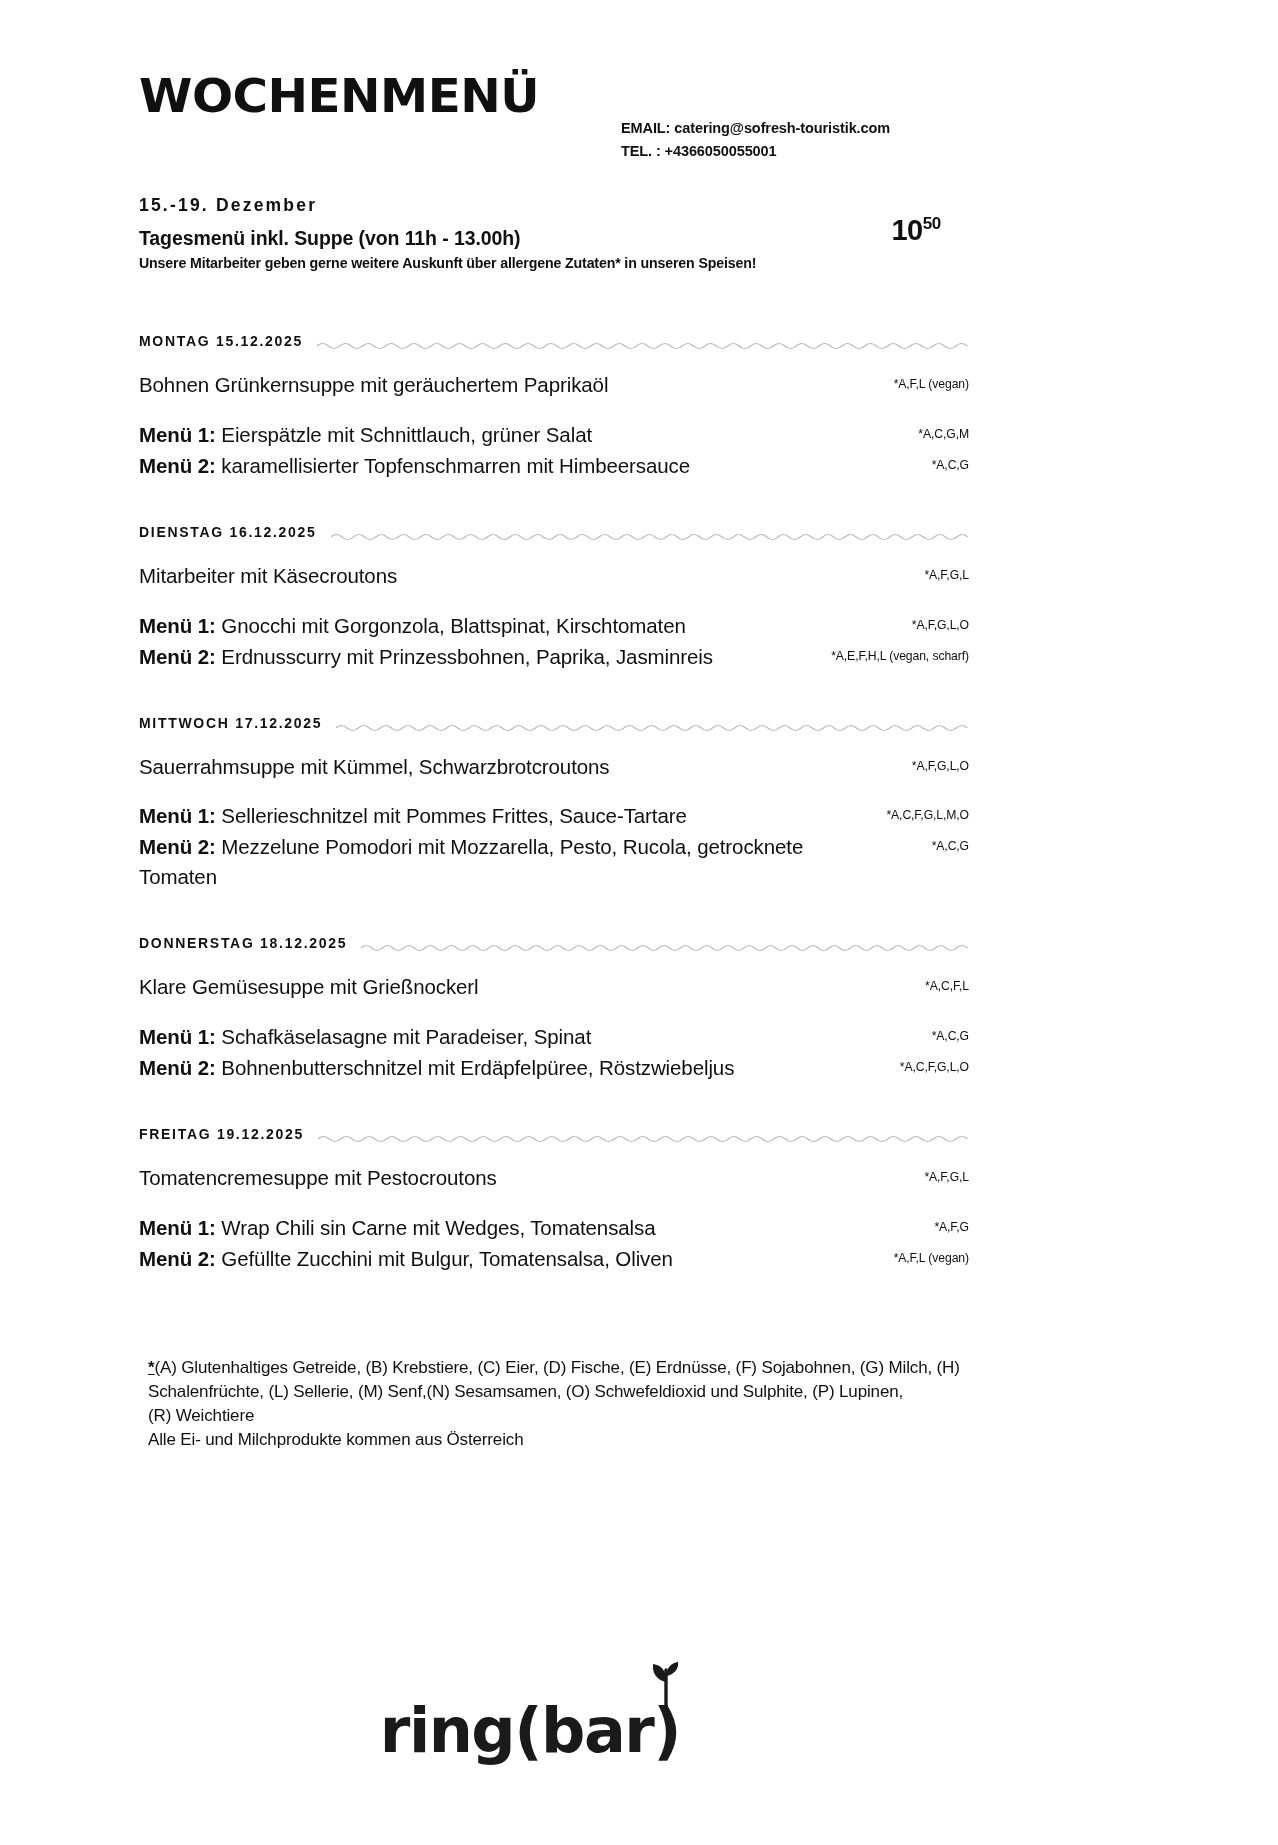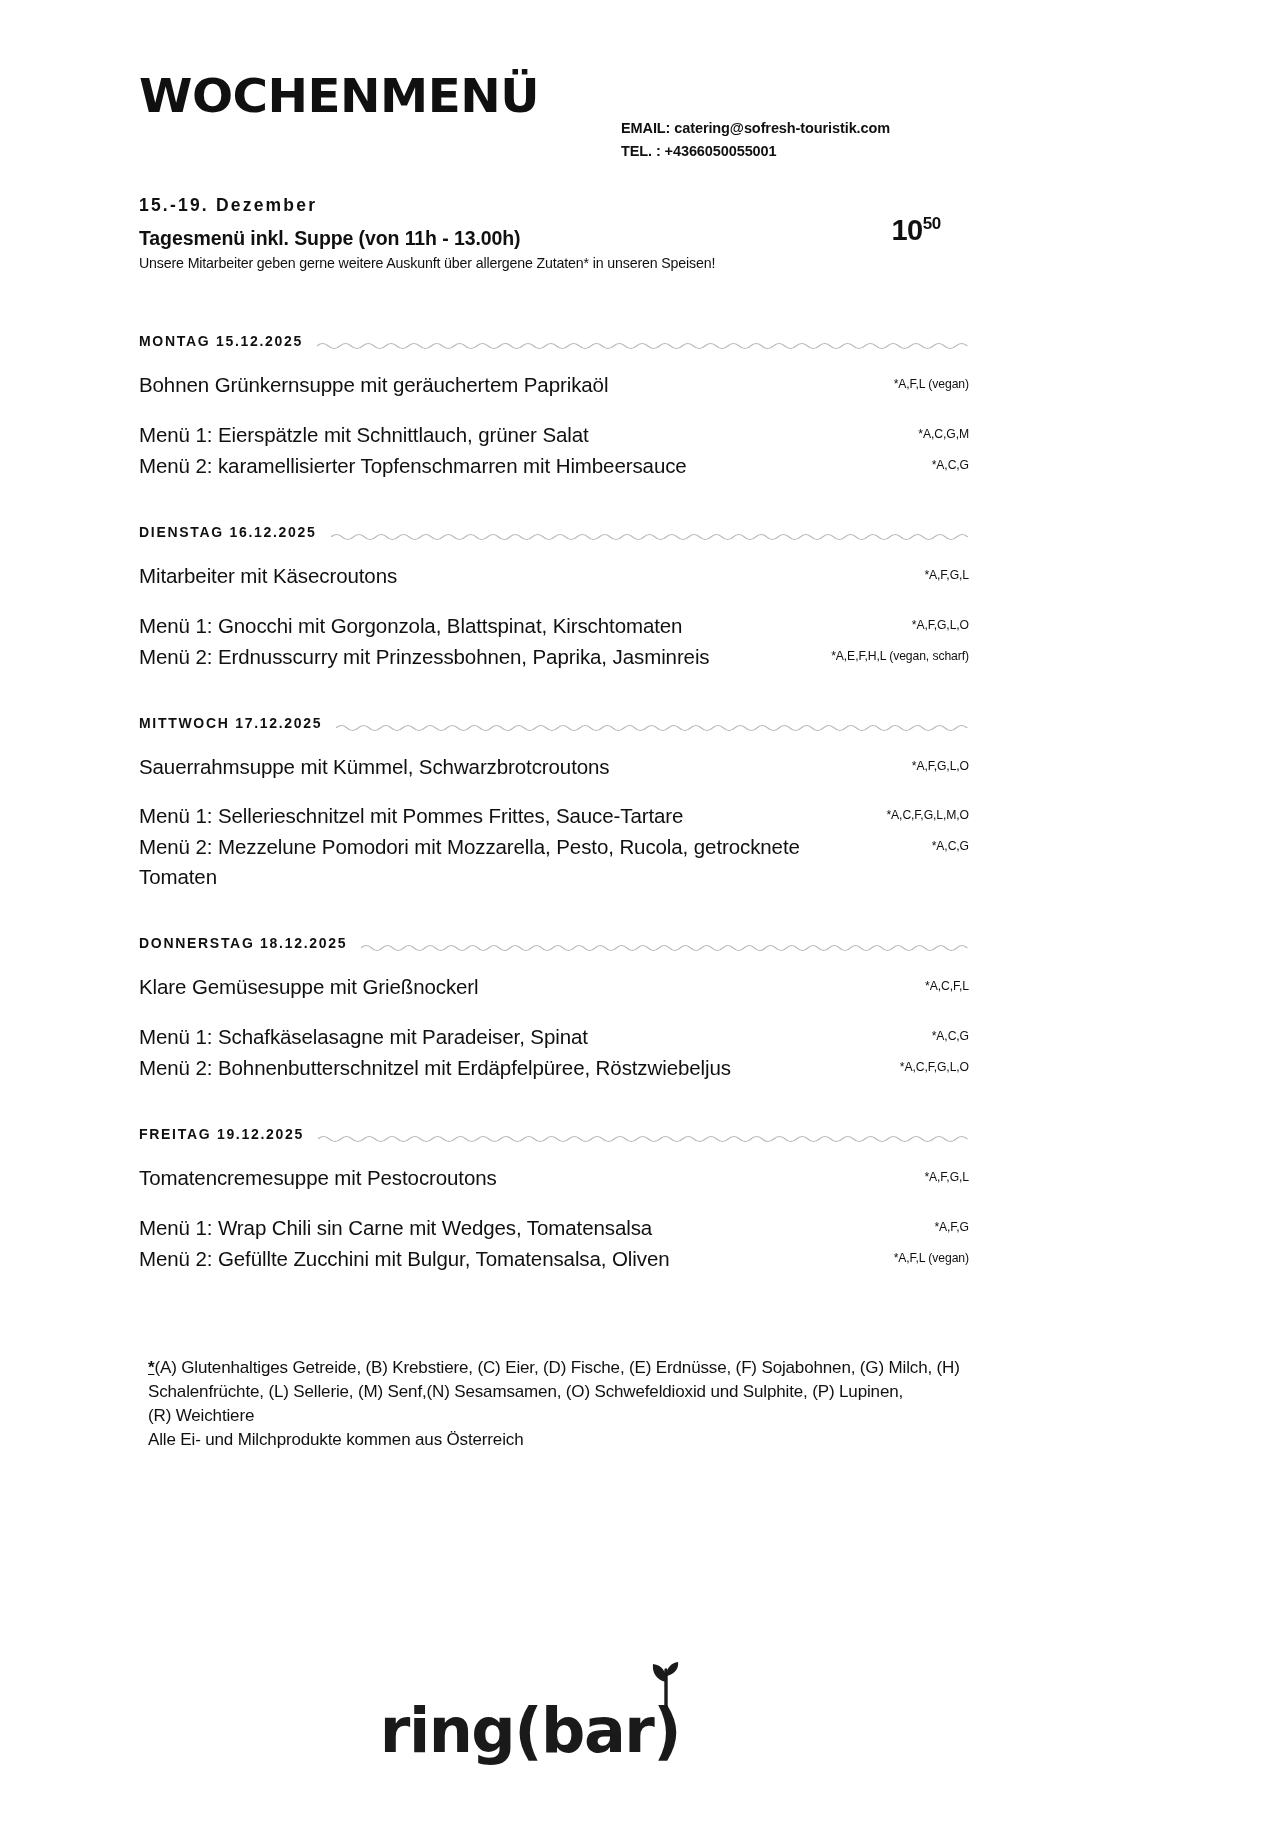--- a/index.html
+++ b/index.html
@@ -68,21 +68,21 @@
     margin: 0 0 11px 0;
   }
   .tagesmenu {
     font-size: 19.5px;
     font-weight: 700;
     letter-spacing: -0.1px;
     margin: 0 0 5px 0;
   }
   .allergen-note {
     font-size: 14.2px;
-    font-weight: 400;
+    font-weight: 700;
     letter-spacing: -0.15px;
     margin: 0;
   }
   .price {
     position: absolute;
     right: 28px;
     top: 20px;
     font-size: 29px;
     font-weight: 800;
     letter-spacing: -0.5px;
@@ -128,21 +128,21 @@
     gap: 12px;
   }
   .row-text {
     font-size: 20.5px;
     font-weight: 400;
     line-height: 1.46;
     letter-spacing: -0.1px;
     flex: 1 1 auto;
     max-width: 720px;
   }
-  .row-text b { font-weight: 400; }
+  .row-text b { font-weight: 700; }
   .allerg {
     flex: 0 0 auto;
     font-size: 12.2px;
     line-height: 1.3;
     letter-spacing: -0.1px;
     white-space: nowrap;
     text-align: right;
     min-width: 110px;
     padding-top: 7px;
   }

